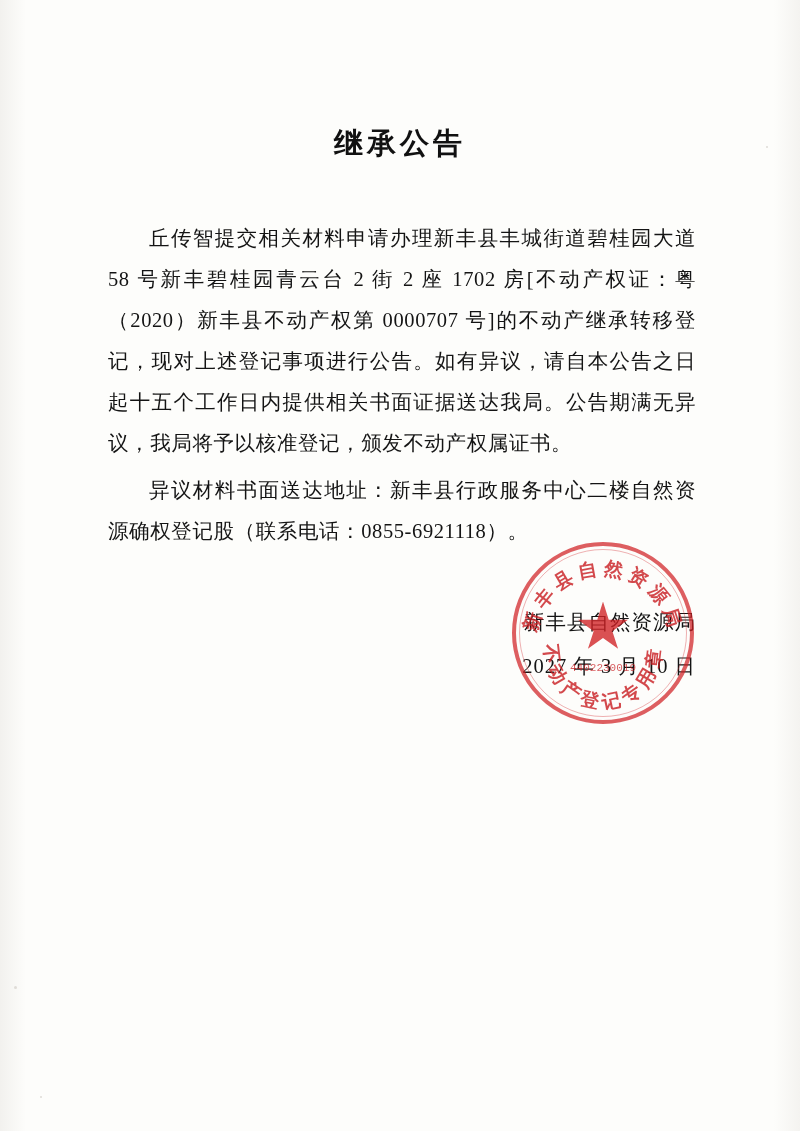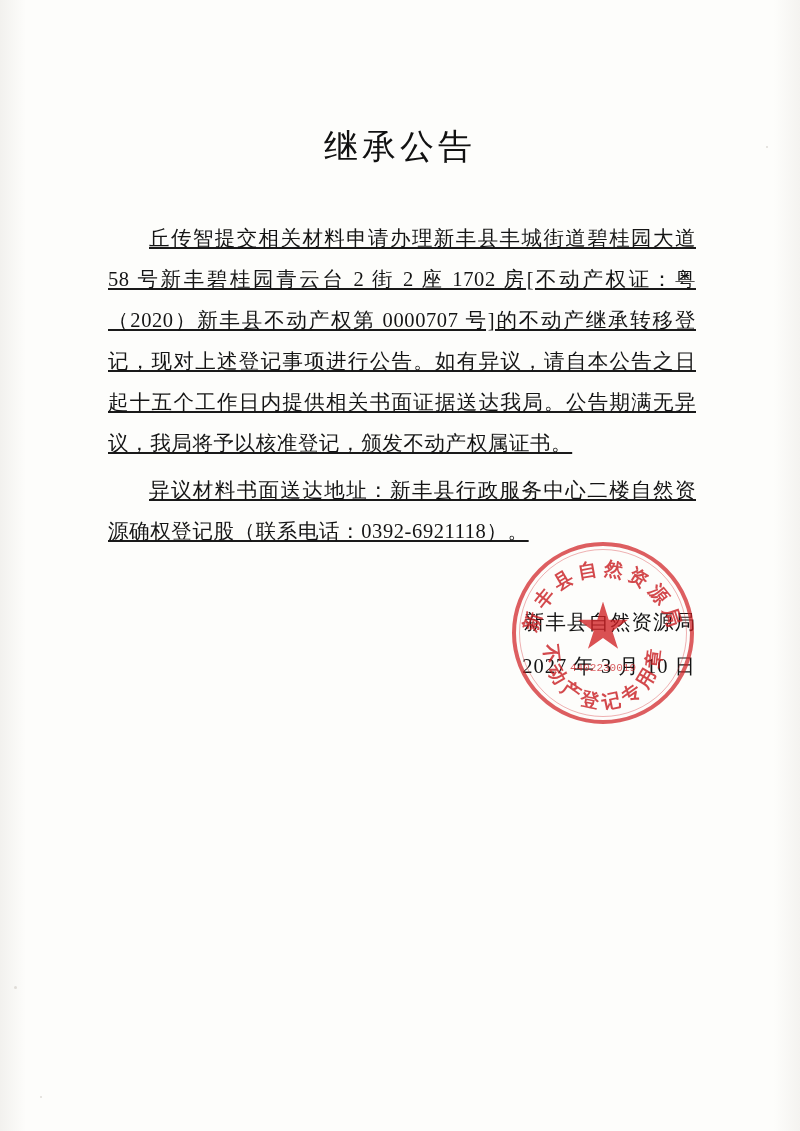--- a/index.html
+++ b/index.html
@@ -40,33 +40,32 @@
     border-radius: 50%;
     opacity: .8;
   }
 
   .doc-title {
     position: absolute;
     top: 124px;
     left: 0;
     width: 100%;
     text-align: center;
-    font-size: 34px;
-    font-weight: normal;
+    font-size: 29px;
+    font-weight: bold;
     letter-spacing: 4px;
     font-family: "Liberation Serif", "DejaVu Serif", serif;
     color: #111;
   }
 
   .body-block {
     position: absolute;
     top: 218px;
     left: 108px;
     width: 588px;
-    text-decoration: underline;
   }
   .para {
     font-size: 20.5px;
     line-height: 41px;
     text-align: justify;
     text-justify: inter-ideograph;
     text-indent: 2em;
     margin: 0 0 6px 0;
     letter-spacing: 0.6px;
     color: #141414;
@@ -152,21 +151,21 @@
   <div class="paper-edge-right"></div>
 
   <div class="speck" style="left:14px; top:986px;"></div>
   <div class="speck" style="left:766px; top:146px; width:2px; height:2px;"></div>
   <div class="speck" style="left:40px; top:1096px; width:2px; height:2px;"></div>
 
   <div class="doc-title">继承公告</div>
 
   <div class="body-block">
     <p class="para">丘传智提交相关材料申请办理新丰县丰城街道碧桂园大道 58 号新丰碧桂园青云台 2 街 2 座 1702 房[不动产权证：粤（2020）新丰县不动产权第 0000707 号]的不动产继承转移登记，现对上述登记事项进行公告。如有异议，请自本公告之日起十五个工作日内提供相关书面证据送达我局。公告期满无异议，我局将予以核准登记，颁发不动产权属证书。</p>
-    <p class="para">异议材料书面送达地址：新丰县行政服务中心二楼自然资源确权登记股（联系电话：0392-6921118）。</p>
+    <p class="para">异议材料书面送达地址：新丰县行政服务中心二楼自然资源确权登记股（联系电话：0855-6921118）。</p>
   </div>
 
   <div class="signature">
     <span class="sign-line">新丰县自然资源局</span>
     <span class="sign-line">2027 年 3 月 10 日</span>
   </div>
 
   <div class="seal">
     <div class="ring"></div>
     <div class="ring-inner"></div>

